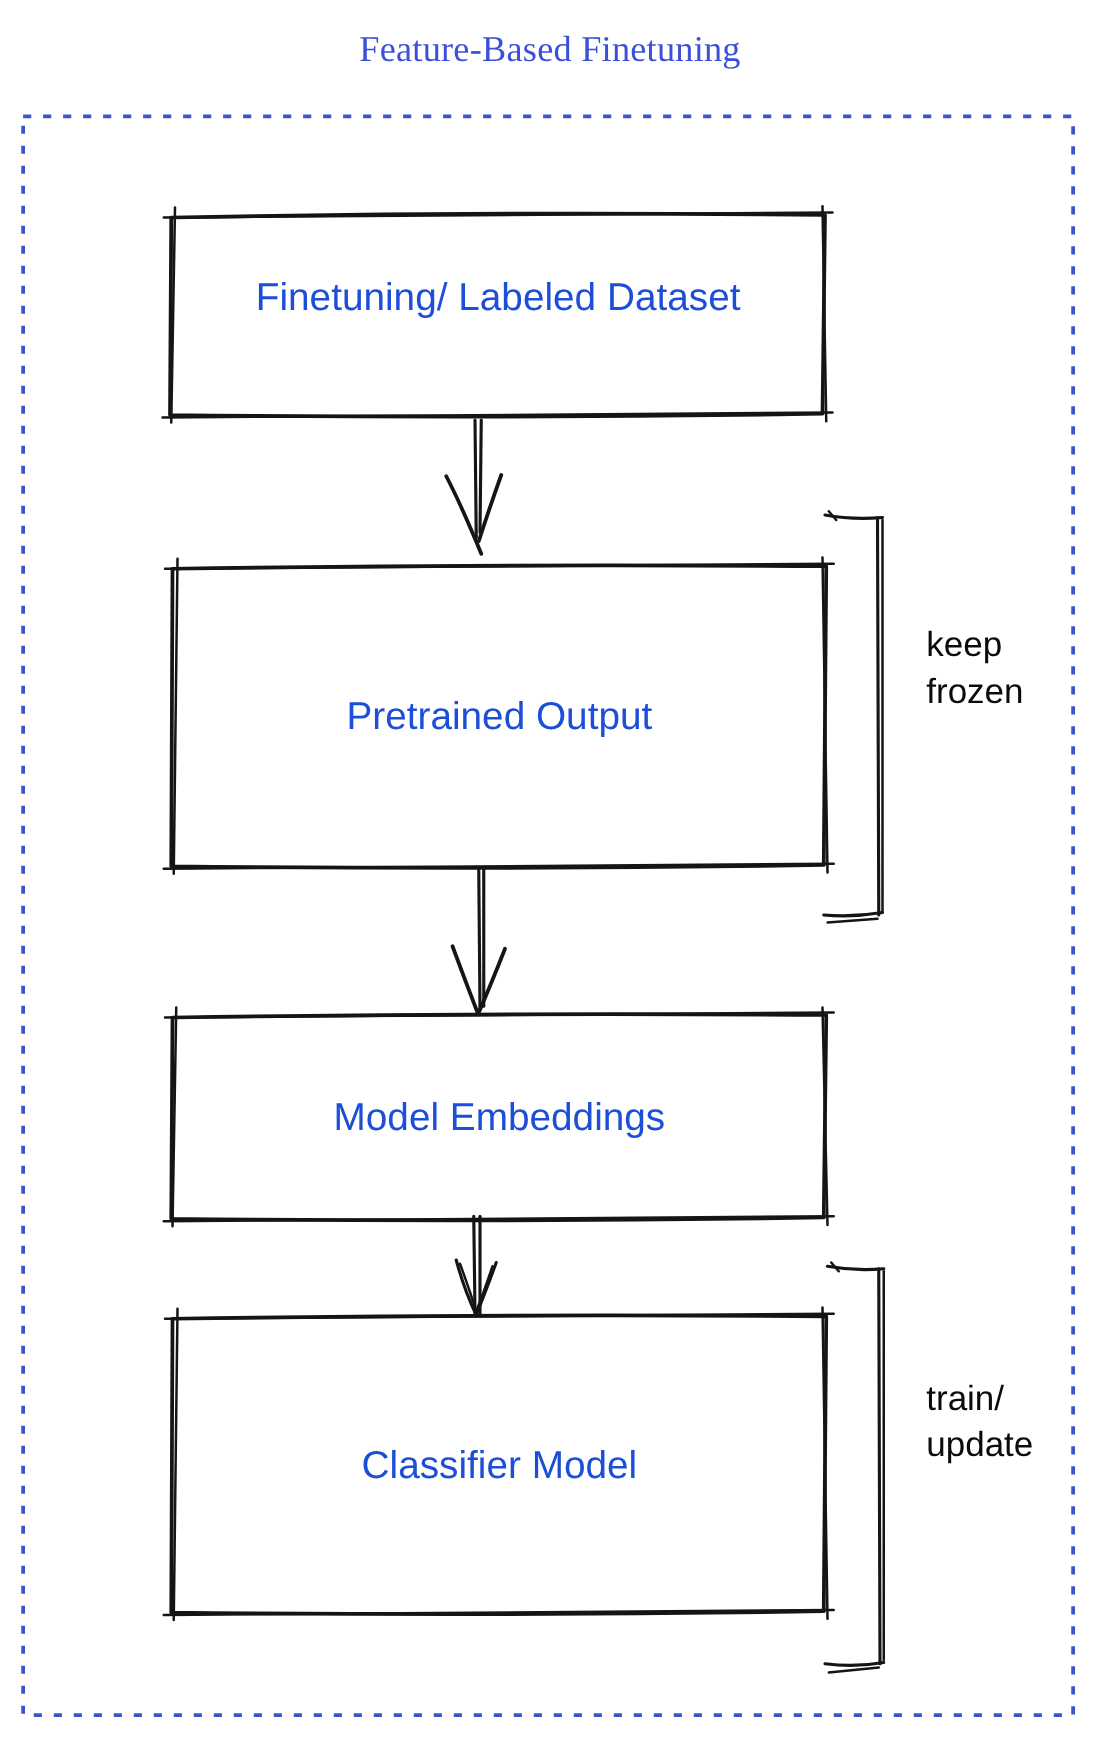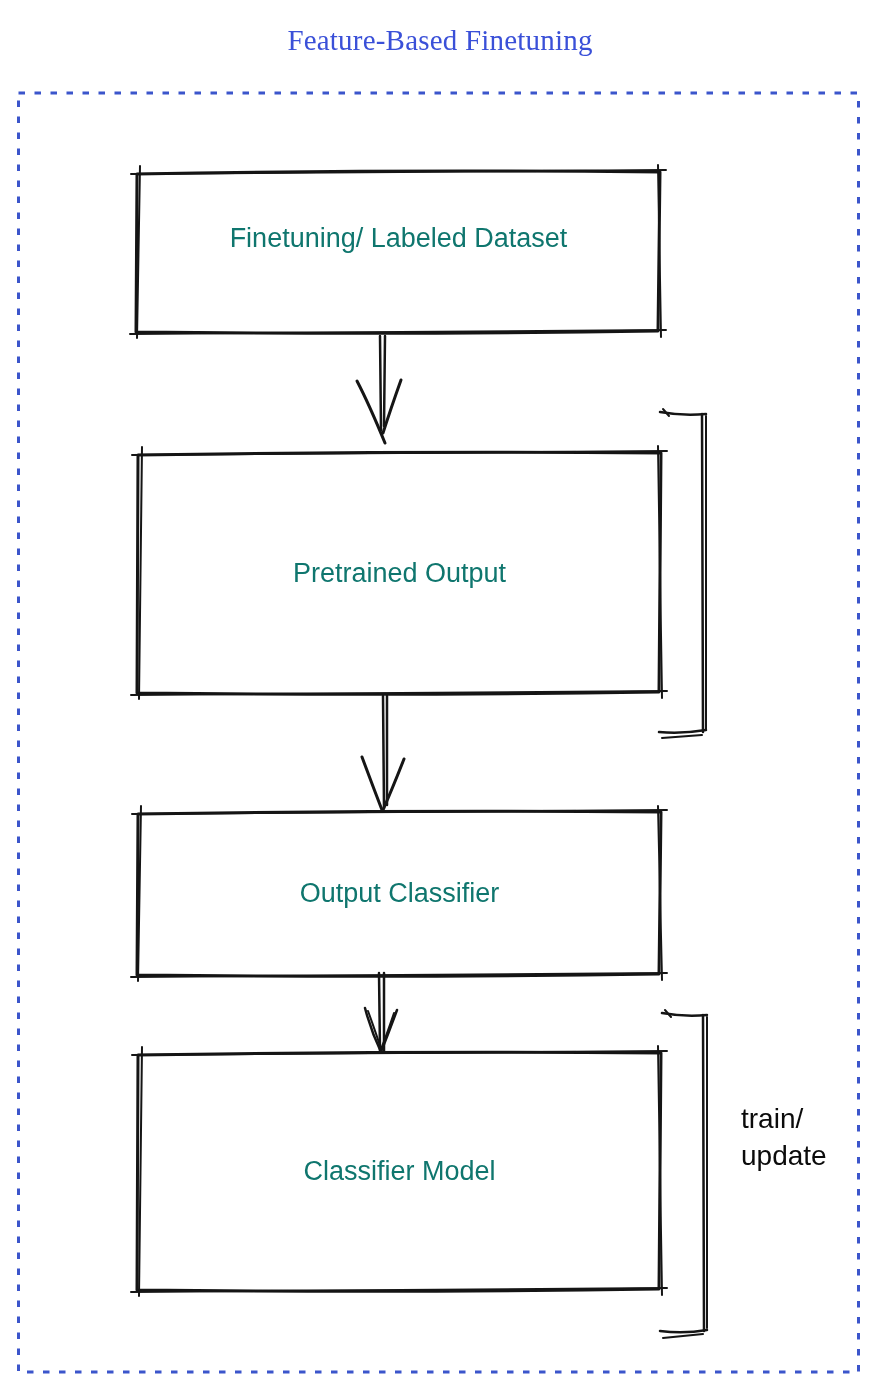--- a/index.html
+++ b/index.html
@@ -2,21 +2,21 @@
 <html><head>
 <meta charset="utf-8">
 <style>
   html,body{margin:0;padding:0;background:#ffffff;}
   body{font-family:"Liberation Sans", sans-serif;}
   .stage{position:relative;width:880px;height:1393px;background:#ffffff;overflow:hidden;}
   .title{position:absolute;top:24px;left:0;width:100%;text-align:center;
          font-size:29px;font-weight:500;letter-spacing:.2px;color:#3a50d8;font-family:Liberation Serif, serif;}
   .diagram-svg{position:absolute;left:0;top:0;width:880px;height:1393px;}
   .node-label{position:absolute;display:flex;align-items:center;justify-content:center;
-              font-size:27px;color:#0f766e;text-align:center;}
+              font-size:31px;color:#1d4ed8;text-align:center;}
   .n1{left:137px;top:172px;width:523px;height:160px;padding-bottom:28px;box-sizing:border-box;}
   .n2{left:138px;top:453px;width:523px;height:240px;}
   .n3{left:138px;top:812px;width:523px;height:163px;}
   .n4{left:138px;top:1053px;width:523px;height:237px;}
   .side-note{position:absolute;font-size:28px;line-height:37px;color:#0b0b0b;width:120px;}
   .note1{left:741px;top:497px;}
   .note2{left:741px;top:1100px;}
   .sk{fill:none;stroke:#151515;stroke-linecap:round;stroke-linejoin:round;}
   .w3{stroke-width:3px;}
   .w25{stroke-width:2.5px;}
@@ -102,18 +102,19 @@
       <path class="sk w2" d="M707 1017 L707 1328"></path>
       <path class="sk w25" d="M662 1013 Q684 1017 707 1015"></path>
       <path class="sk w2" d="M665 1010 L671 1017"></path>
       <path class="sk w25" d="M660 1331 Q684 1334 707 1330"></path>
       <path class="sk w2" d="M663 1338 L703 1334"></path>
     </g>
   </svg>
 
   <div class="node-label n1">Finetuning/ Labeled Dataset</div>
   <div class="node-label n2">Pretrained Output</div>
-  <div class="node-label n3">Output Classifier</div>
+  <div class="node-label n3">Model Embeddings</div>
   <div class="node-label n4">Classifier Model</div>
 
+  <div class="side-note note1">keep frozen</div>
   <div class="side-note note2">train/ update</div>
 
 </div>
 
 </body></html>

